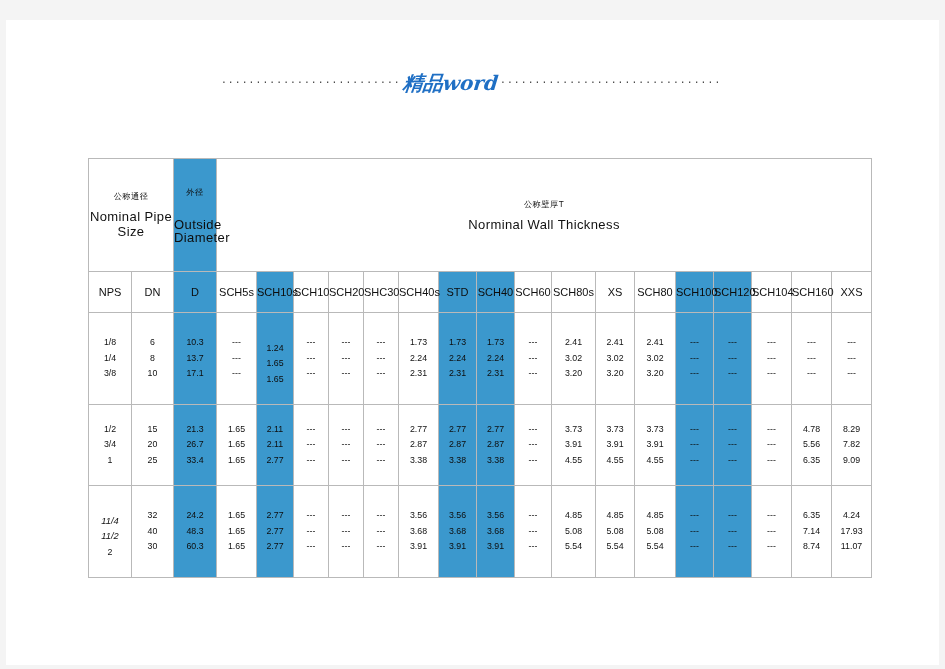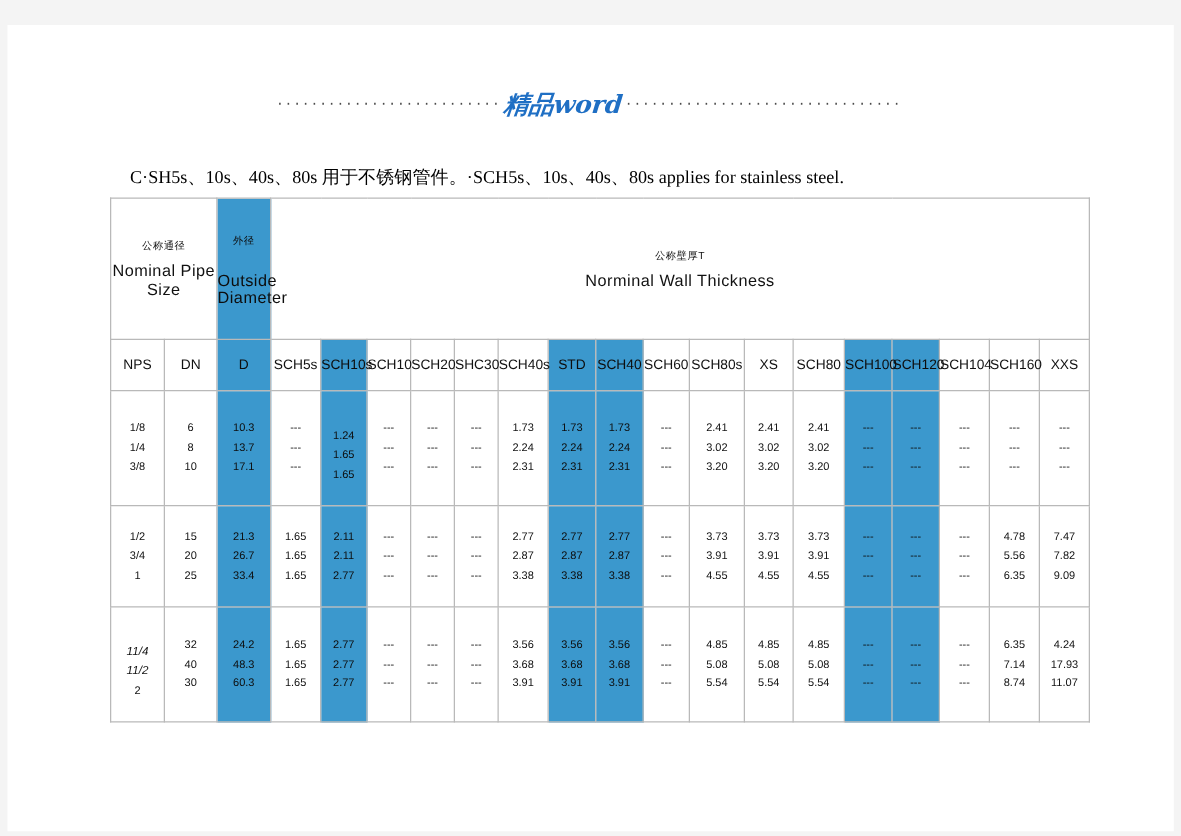--- a/index.html
+++ b/index.html
@@ -116,21 +116,20 @@
 <body>
 
 <div id="page">
 
   <div id="watermark">
     <span class="dots dots-left">·····························</span>
     <span id="wm-text">精品word</span>
     <span class="dots dots-right">································</span>
   </div>
 
-  <div id="caption">C·SH5s、10s、40s、80s 用于不锈钢管件。·SCH5s、10s、40s、80s  applies  for  stainless  steel.</div>
 
   <div id="tbl-wrap">
     <table class="pipe">
       <colgroup>
         <col style="width:43px">
           <col style="width:42px">
           <col style="width:43px">
         <col style="width:40px">
           <col style="width:37px">
           <col style="width:35px">
@@ -457,21 +456,21 @@
             </td>
             <td class="grp">
               <div class="stack">
                 <span>4.78</span>
                 <span>5.56</span>
                 <span>6.35</span>
               </div>
             </td>
             <td class="grp">
               <div class="stack">
-                <span>7.47</span>
+                <span>8.29</span>
                 <span>7.82</span>
                 <span>9.09</span>
               </div>
             </td>
           </tr>
           <tr>
             <td class="grp push ital">
               <div class="stack">
                 <span>11/4</span>
                 <span>11/2</span>

